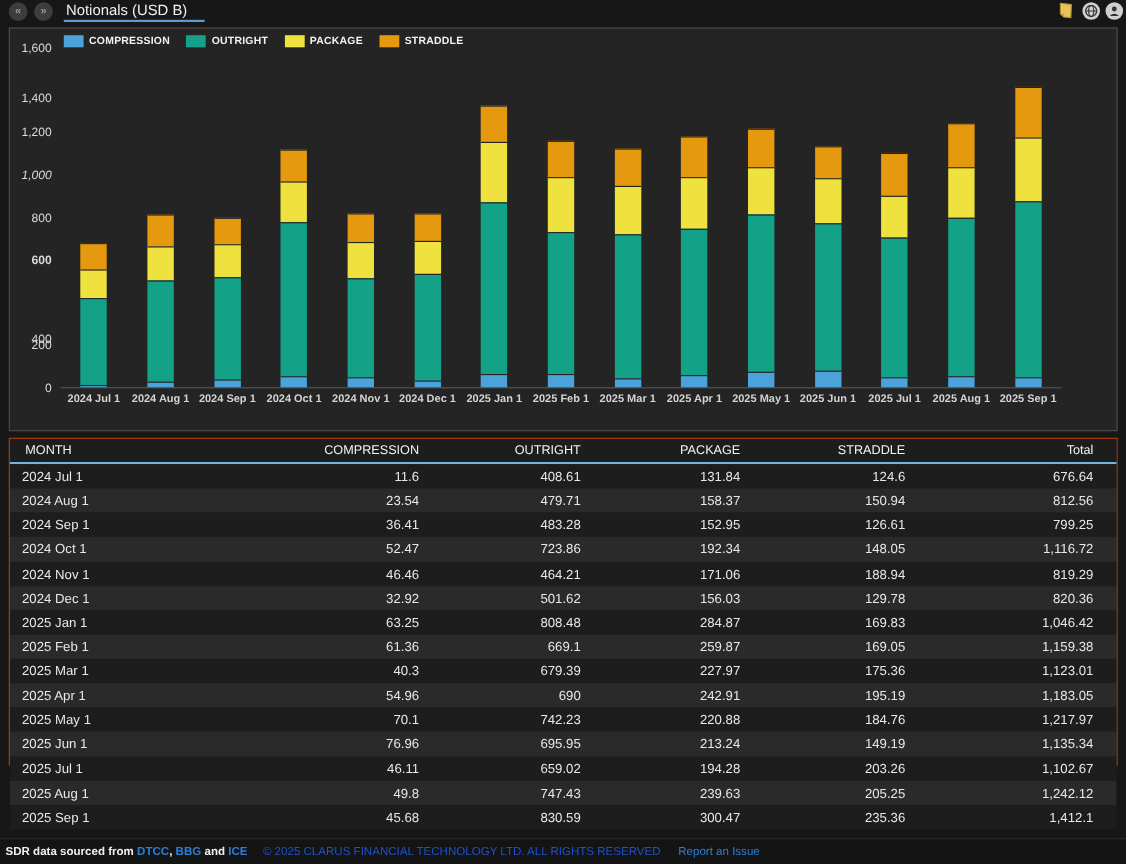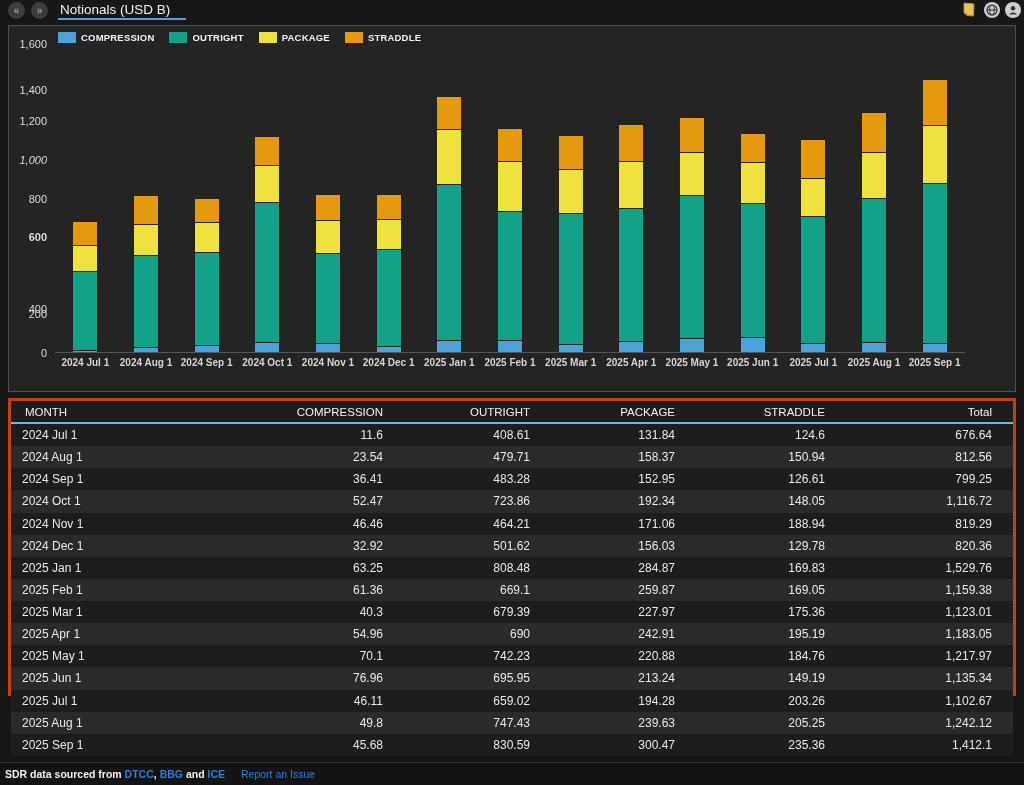--- a/index.html
+++ b/index.html
@@ -18,21 +18,21 @@
   .lgitem{display:flex;align-items:center;gap:5px}
   .sw{width:18px;height:11px;display:inline-block}
   .lgtext{color:#f2f2f2;font-size:9.5px;font-weight:700;letter-spacing:.2px}
   .ylab{position:absolute;right:0;width:38px;text-align:right;color:#dcdcdc;font-size:11px}
   .yaxis{position:absolute;left:0;top:0;width:38px;height:100%}
   .plot{position:absolute;left:46px;top:18px;width:910px;height:309px;border-bottom:1px solid #565656}
   .bar{position:absolute;bottom:0;width:24px;display:flex;flex-direction:column-reverse}
   .seg{width:100%;border-top:1px solid #242424}
   .xlab{position:absolute;top:331px;width:92px;text-align:center;color:#d4d4d4;font-size:10px;font-weight:700}
   
-  .table-panel{position:absolute;left:8px;top:398px;width:1008px;height:298px;background:#1d1d1d;border:3px solid #c2410c}
+  .table-panel{position:absolute;left:8px;top:398px;width:1008px;height:298px;background:#1d1d1d;border:1px solid #c2410c}
   .thead{display:grid;grid-template-columns:218px 154px 147px 145px 150px 1fr;height:23px;align-items:center;border-bottom:2px solid #72b6e4;background:#1d1d1d}
   .th{color:#f2f2f2;font-size:11.5px;text-align:right}
   .tr{display:grid;grid-template-columns:218px 154px 147px 145px 150px 1fr;height:22.13px;align-items:center}
   .tr.odd{background:#2a2a2a}
   .tr.even{background:#1d1d1d}
   .td{color:#e8e8e8;font-size:12px;text-align:right}
   .c0{text-align:left;padding-left:11px}
   .th.c0{padding-left:14px}
   .c5{padding-right:21px}
   
@@ -274,21 +274,21 @@
         <div class="td c3">156.03</div>
         <div class="td c4">129.78</div>
         <div class="td c5">820.36</div>
       </div>
       <div class="tr even">
         <div class="td c0">2025 Jan 1</div>
         <div class="td c1">63.25</div>
         <div class="td c2">808.48</div>
         <div class="td c3">284.87</div>
         <div class="td c4">169.83</div>
-        <div class="td c5">1,529.76</div>
+        <div class="td c5">1,046.42</div>
       </div>
       <div class="tr odd">
         <div class="td c0">2025 Feb 1</div>
         <div class="td c1">61.36</div>
         <div class="td c2">669.1</div>
         <div class="td c3">259.87</div>
         <div class="td c4">169.05</div>
         <div class="td c5">1,159.38</div>
       </div>
       <div class="tr even">
@@ -345,14 +345,15 @@
         <div class="td c2">830.59</div>
         <div class="td c3">300.47</div>
         <div class="td c4">235.36</div>
         <div class="td c5">1,412.1</div>
       </div>
     </div>
 </div>
 
 <div class="footer">
   <div class="fsrc" id="fsrc"><span class="white">SDR data sourced from </span><span class="link">DTCC</span><span class="white">, </span><span class="link">BBG</span><span class="white"> and </span><span class="link">ICE</span></div>
+  <span class="copy">© 2025 CLARUS FINANCIAL TECHNOLOGY LTD. ALL RIGHTS RESERVED</span>
   <span class="report">Report an Issue</span>
 </div>
 
 </body></html>

